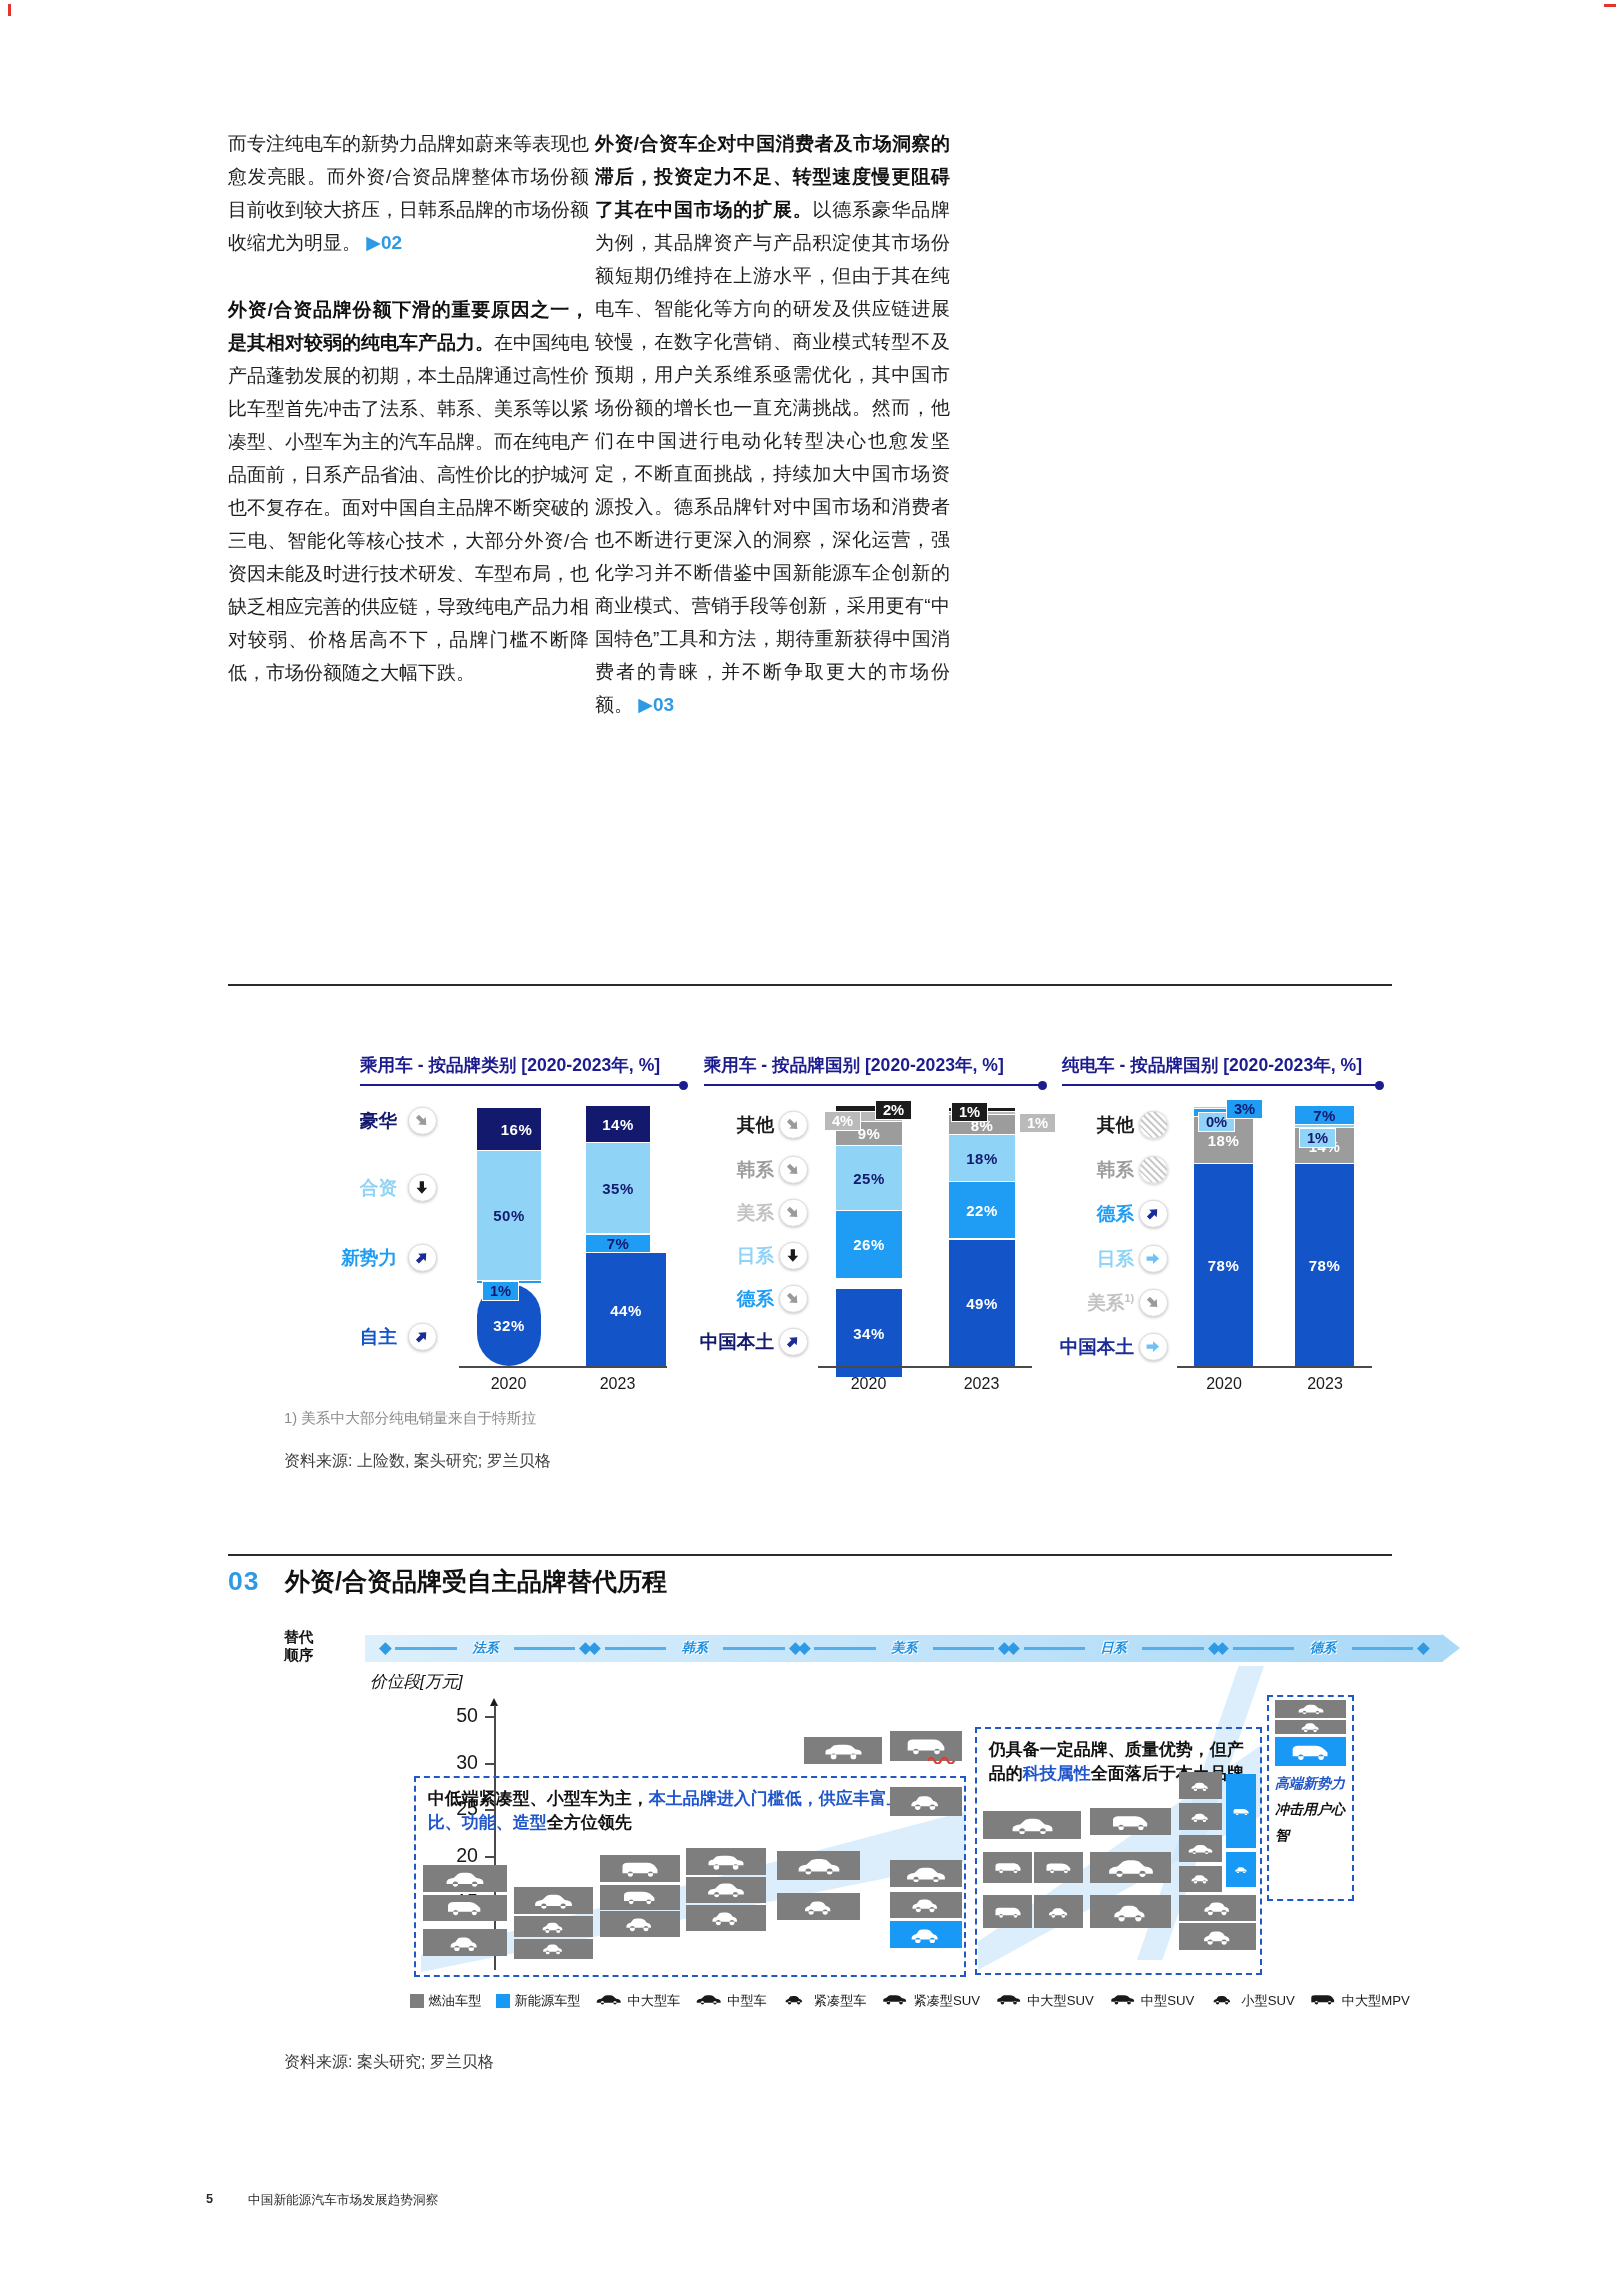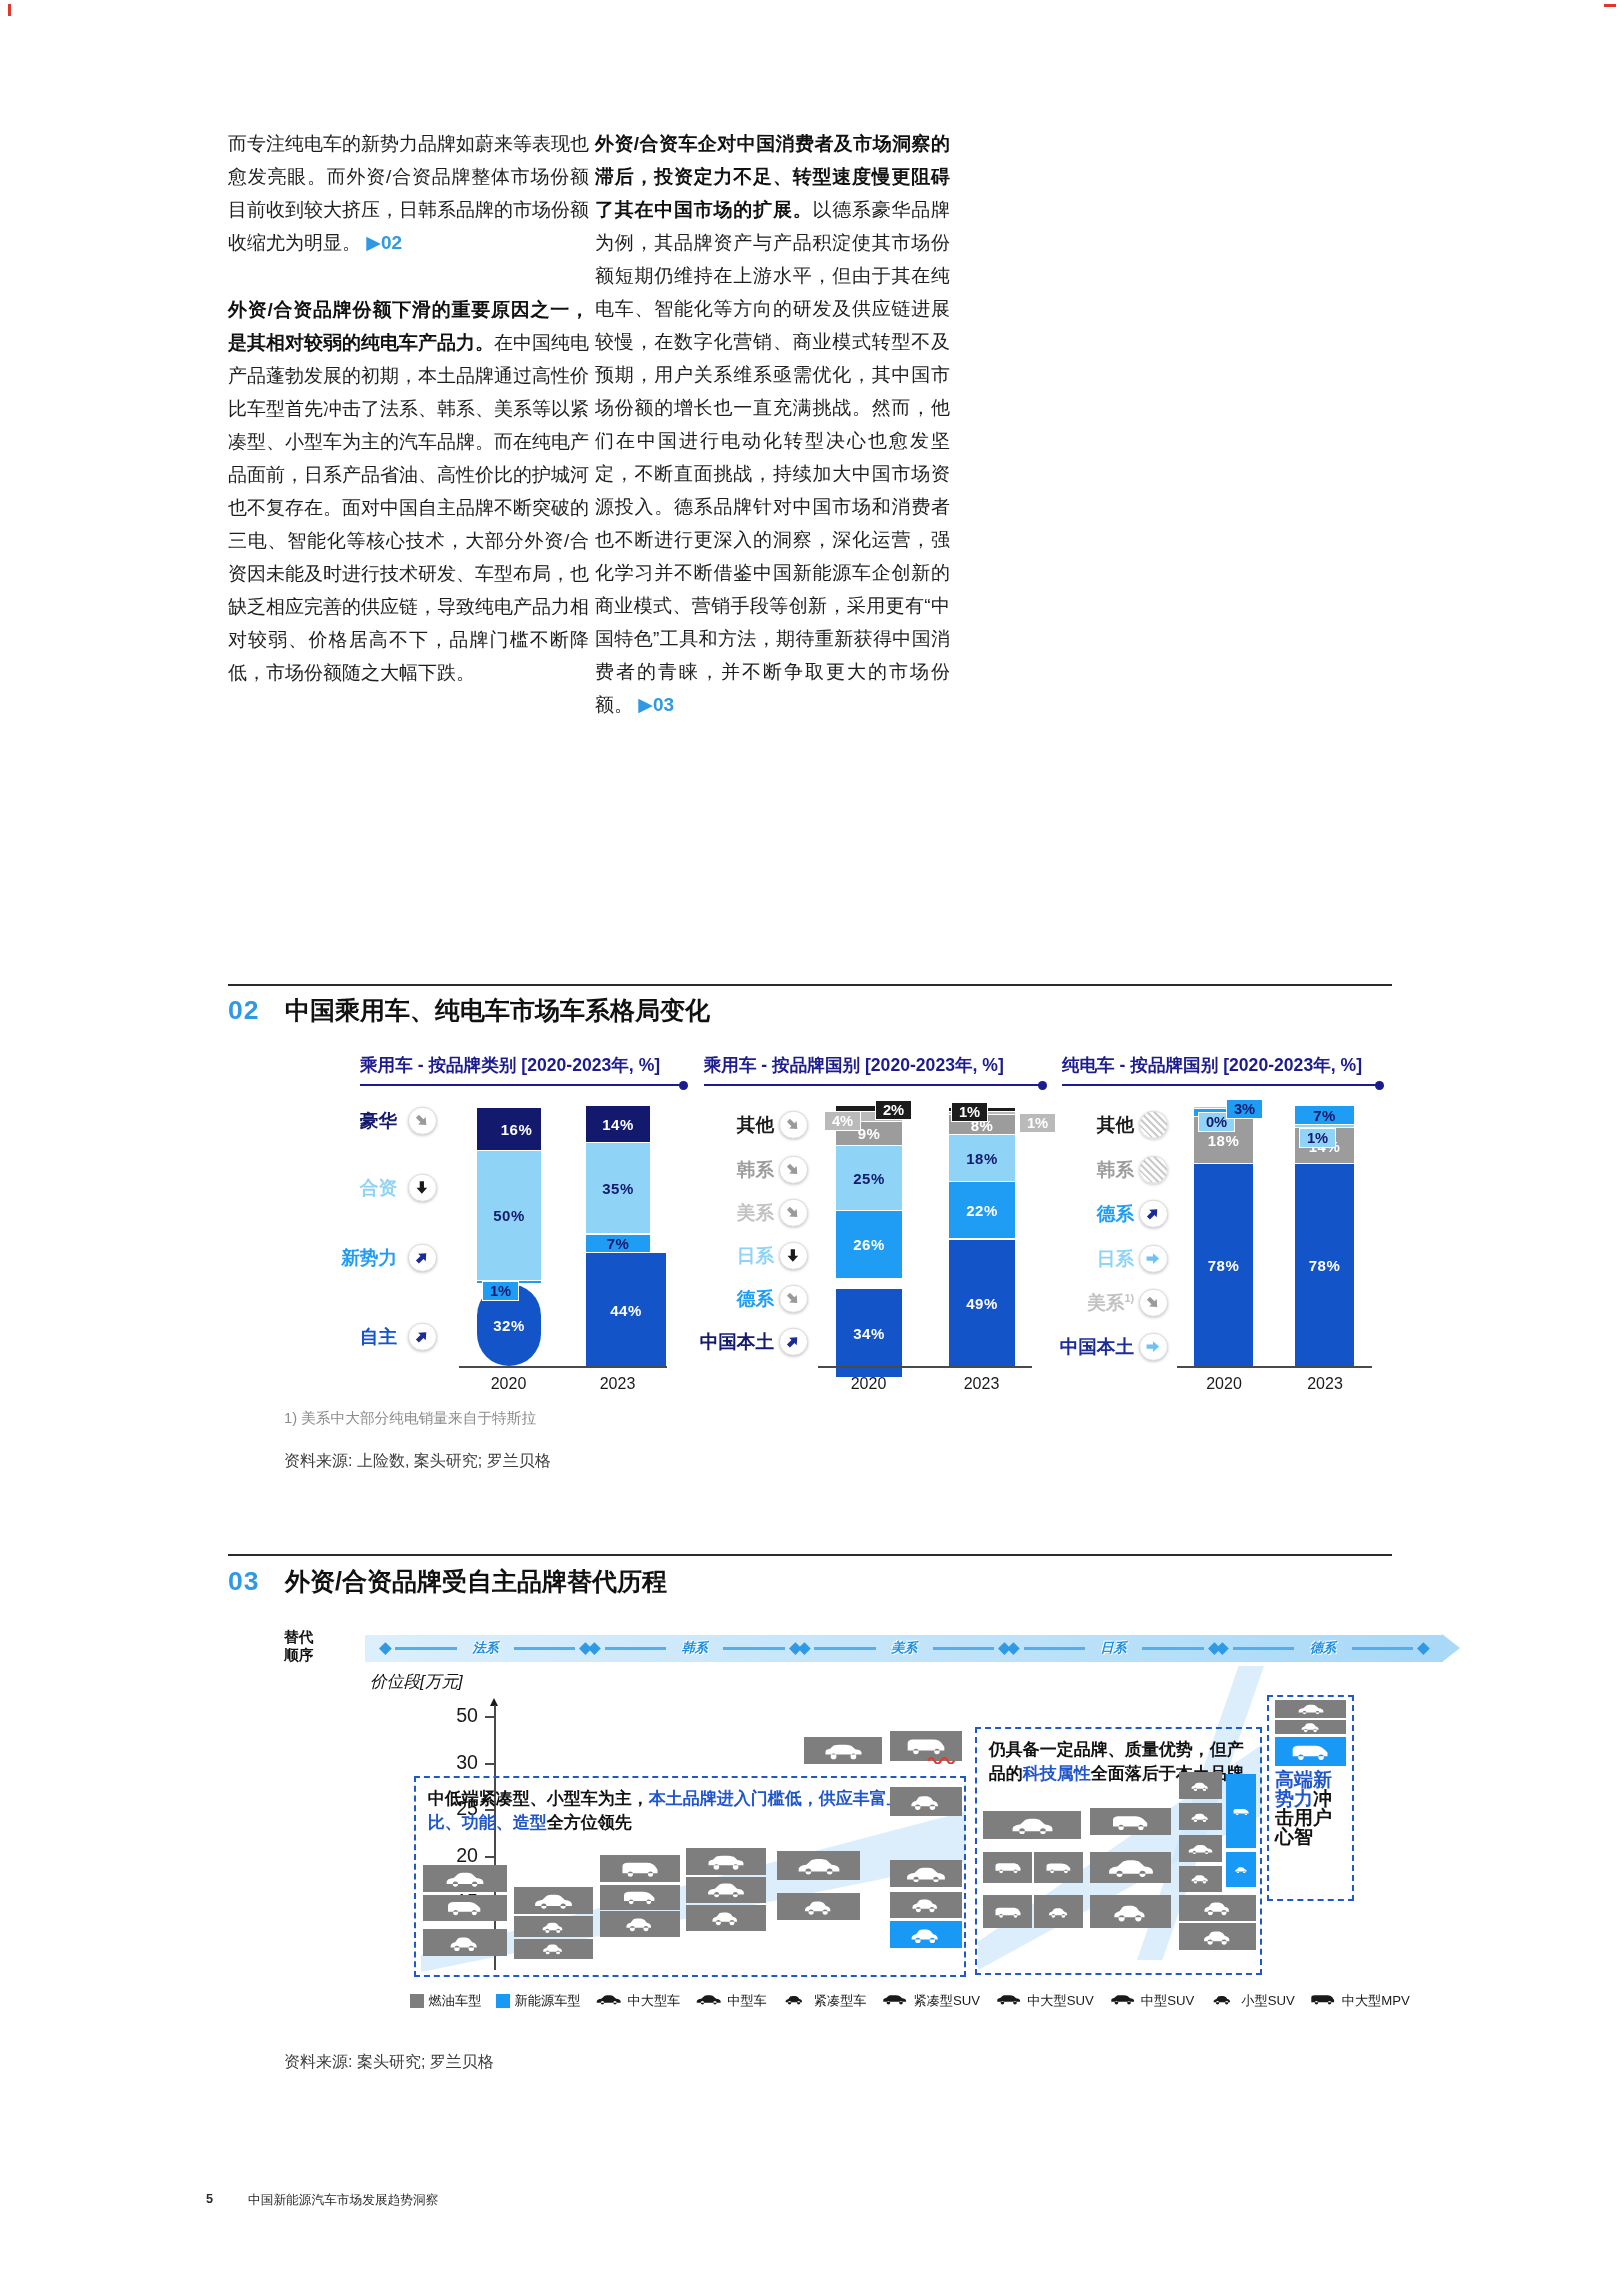--- a/index.html
+++ b/index.html
@@ -52,21 +52,21 @@
             padding:0 9.8px;text-shadow:1px 1px 0 #fff,-1px -1px 0 #fff;}
   .axis-label{position:absolute;font-size:16.7px;font-style:italic;color:#111;}
   .axis-line{position:absolute;width:2px;background:#4a4a4a;}
   .axis-arrow{position:absolute;width:0;height:0;border-left:4.9px solid transparent;
               border-right:4.9px solid transparent;border-bottom:8.8px solid #1a1a1a;}
   .tick-label{position:absolute;font-size:19.6px;color:#1a1a1a;text-align:right;width:39px;}
   .tick-dash{position:absolute;width:8.8px;height:2px;background:#4a4a4a;}
   .swoosh{position:absolute;background:#CBE6F9;opacity:.68;}
   .dash-box{position:absolute;border:2.9px dashed #2158C9;box-sizing:border-box;}
   .dash-box .boxtext{padding:8.8px 11.8px;font-size:17px;line-height:24.5px;}
-  .box3-text{position:absolute;font-size:19px;line-height:19px;font-weight:700;}
+  .box3-text{position:absolute;font-size:14px;line-height:26px;font-weight:700;font-style:italic;}
   .carbox{position:absolute;display:flex;align-items:center;justify-content:center;overflow:visible;}
   .carbox svg{display:block;}
   .squiggle{position:absolute;right:2px;bottom:-2.9px;}
   .car-legend{position:absolute;display:flex;align-items:center;gap:14.7px;font-size:13.2px;color:#1a1a1a;white-space:nowrap;}
   .car-legend .item{display:flex;align-items:center;gap:4.9px;}
   .swatch{width:13.7px;height:13.7px;display:inline-block;}
   .footer{position:absolute;font-size:12.7px;color:#2b2b2b;}
   .crop{position:absolute;background:#E5342B;}
 </style>
 </head>
@@ -79,24 +79,20 @@
 
   <div class="intro-col" style="left:228px;top:127px;width:361px;">
     <p><span class="run-normal">而专注纯电车的新势力品牌如蔚来等表现也愈发亮眼。而外资/合资品牌整体市场份额目前收到较大挤压，日韩系品牌的市场份额收缩尤为明显。</span><span class="run-ref"> ▶02</span></p>
     <p><span class="run-bold">外资/合资品牌份额下滑的重要原因之一，是其相对较弱的纯电车产品力。</span><span class="run-normal">在中国纯电产品蓬勃发展的初期，本土品牌通过高性价比车型首先冲击了法系、韩系、美系等以紧凑型、小型车为主的汽车品牌。而在纯电产品面前，日系产品省油、高性价比的护城河也不复存在。面对中国自主品牌不断突破的三电、智能化等核心技术，大部分外资/合资因未能及时进行技术研发、车型布局，也缺乏相应完善的供应链，导致纯电产品力相对较弱、价格居高不下，品牌门槛不断降低，市场份额随之大幅下跌。</span></p>
   </div>
   <div class="intro-col" style="left:595px;top:127px;width:355px;">
     <p><span class="run-bold">外资/合资车企对中国消费者及市场洞察的滞后，投资定力不足、转型速度慢更阻碍了其在中国市场的扩展。</span><span class="run-normal">以德系豪华品牌为例，其品牌资产与产品积淀使其市场份额短期仍维持在上游水平，但由于其在纯电车、智能化等方向的研发及供应链进展较慢，在数字化营销、商业模式转型不及预期，用户关系维系亟需优化，其中国市场份额的增长也一直充满挑战。然而，他们在中国进行电动化转型决心也愈发坚定，不断直面挑战，持续加大中国市场资源投入。德系品牌针对中国市场和消费者也不断进行更深入的洞察，深化运营，强化学习并不断借鉴中国新能源车企创新的商业模式、营销手段等创新，采用更有“中国特色”工具和方法，期待重新获得中国消费者的青睐，并不断争取更大的市场份额。</span><span class="run-ref"> ▶03</span></p>
   </div>
 
   <div class="rule" style="left:228px;top:984px;width:1164px;"></div>
-  <div class="sec-head" style="left:228px;top:994px;">
-    <span class="sec-num">02</span>
-    <span class="sec-title">中国乘用车、纯电车市场车系格局变化</span>
-  </div>
 
   <div class="panel" id="panel0" style="left:228px;top:1045px;width:461px;height:343px;">
       <div class="panel-title" style="left: 132px; top: 7.8px; width: 325px;">乘用车 - 按品牌类别 [2020-2023年, %]</div>
       <div class="leg-row" style="top: 61px; left: 0px; width: 210px;">
         <div class="leg-label" style="left: 0px; width: 169px; color: rgb(19, 26, 110);">豪华</div>
         <div class="leg-circle" style="left: 180px;">
           <svg viewBox="0 0 20 20" width="15.7" height="15.7">
             <g transform="rotate(45 10 10)">
               <path d="M2 7.3h8.2V3.2L18 10l-7.8 6.8v-4.1H2z" fill="#9A9A9A"></path>
             </g>

